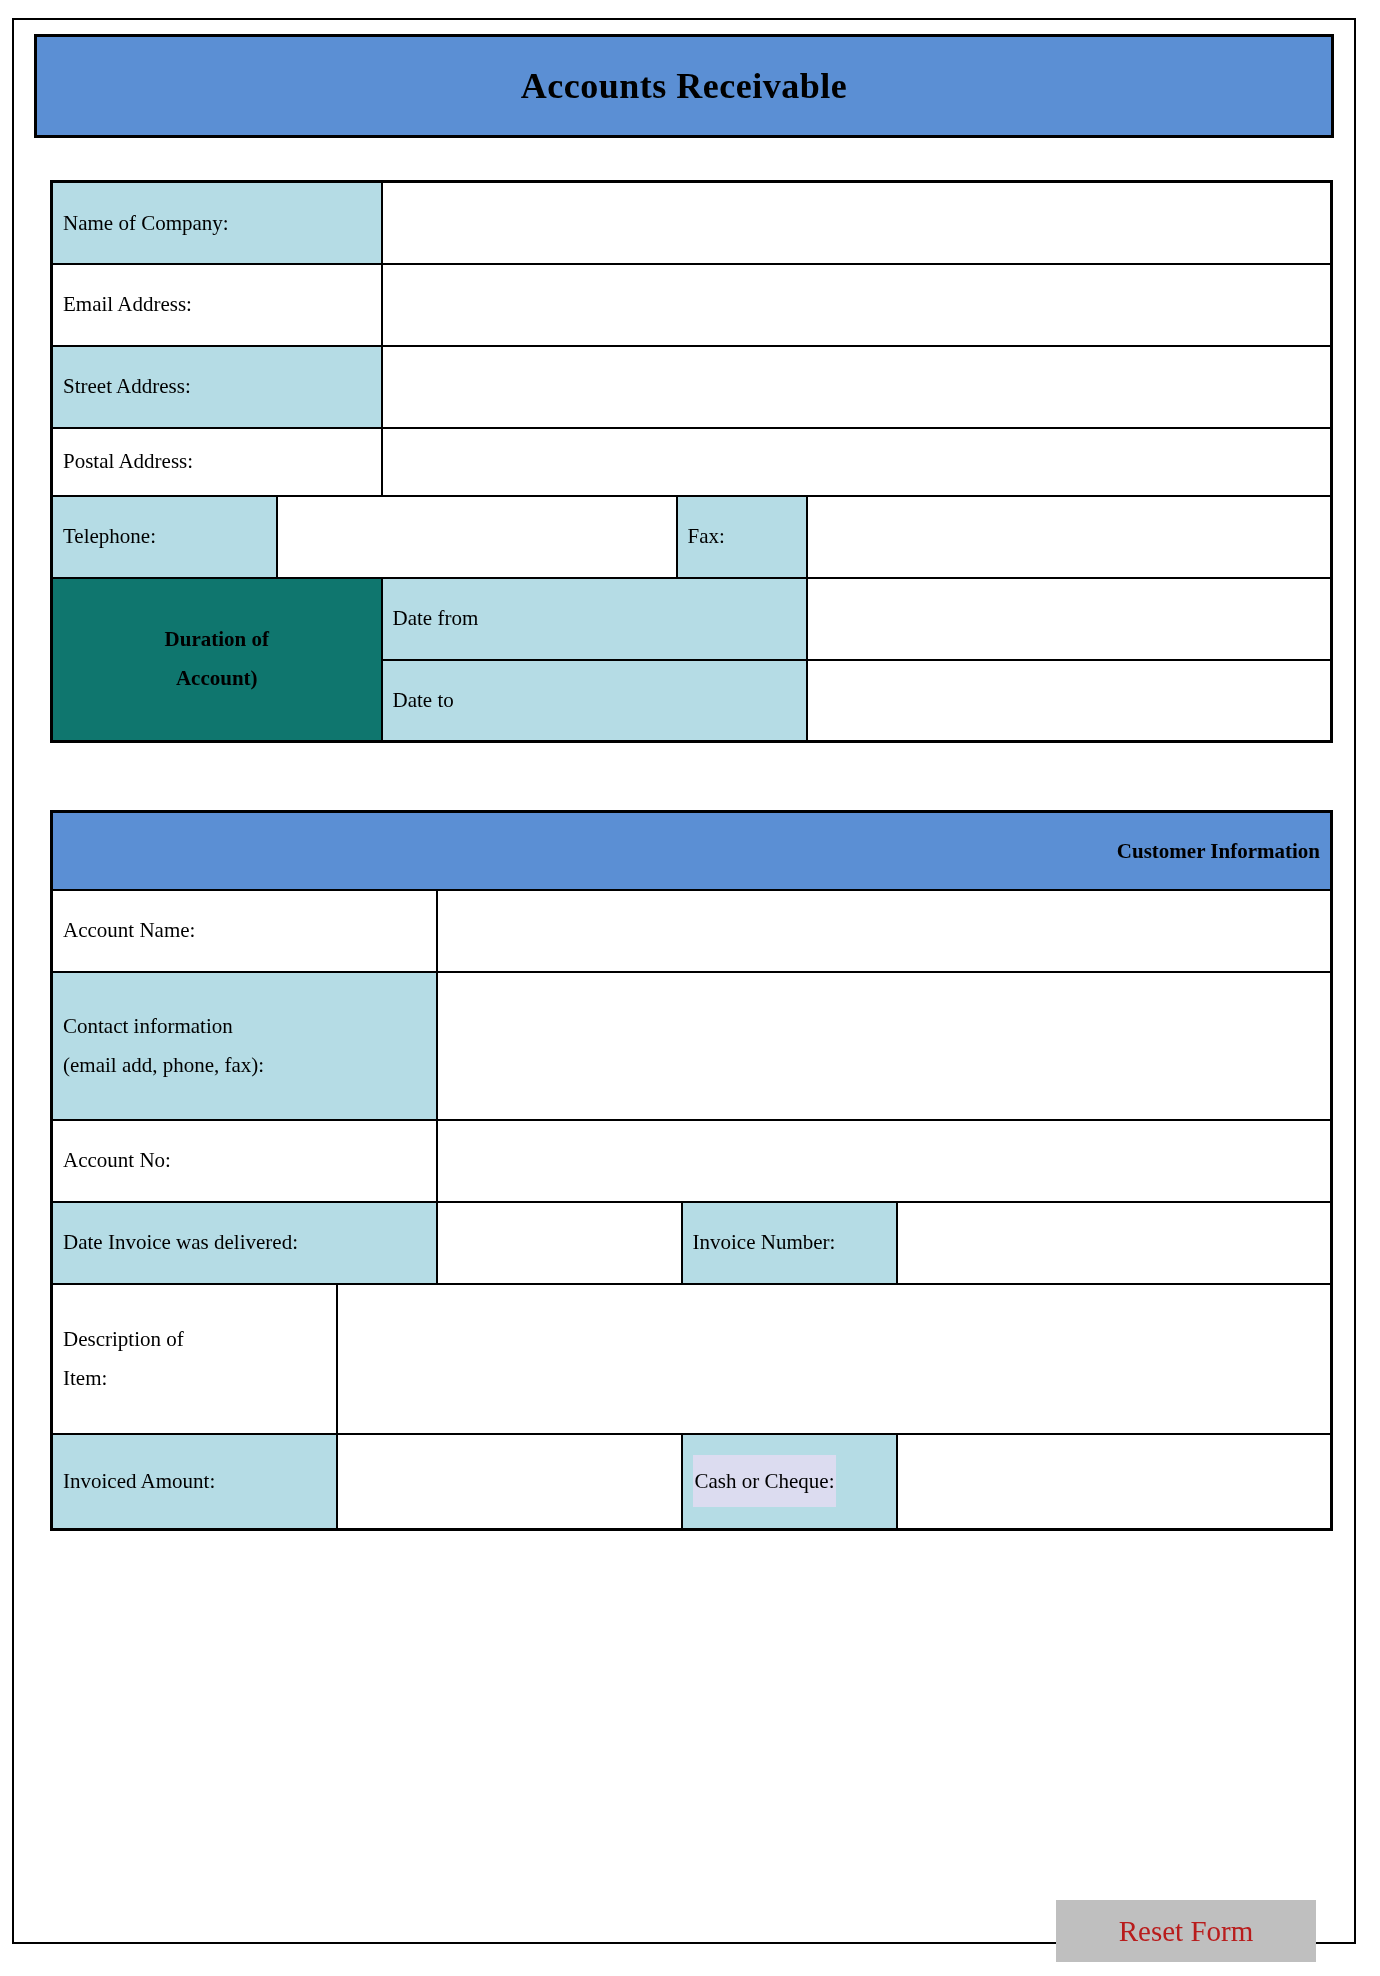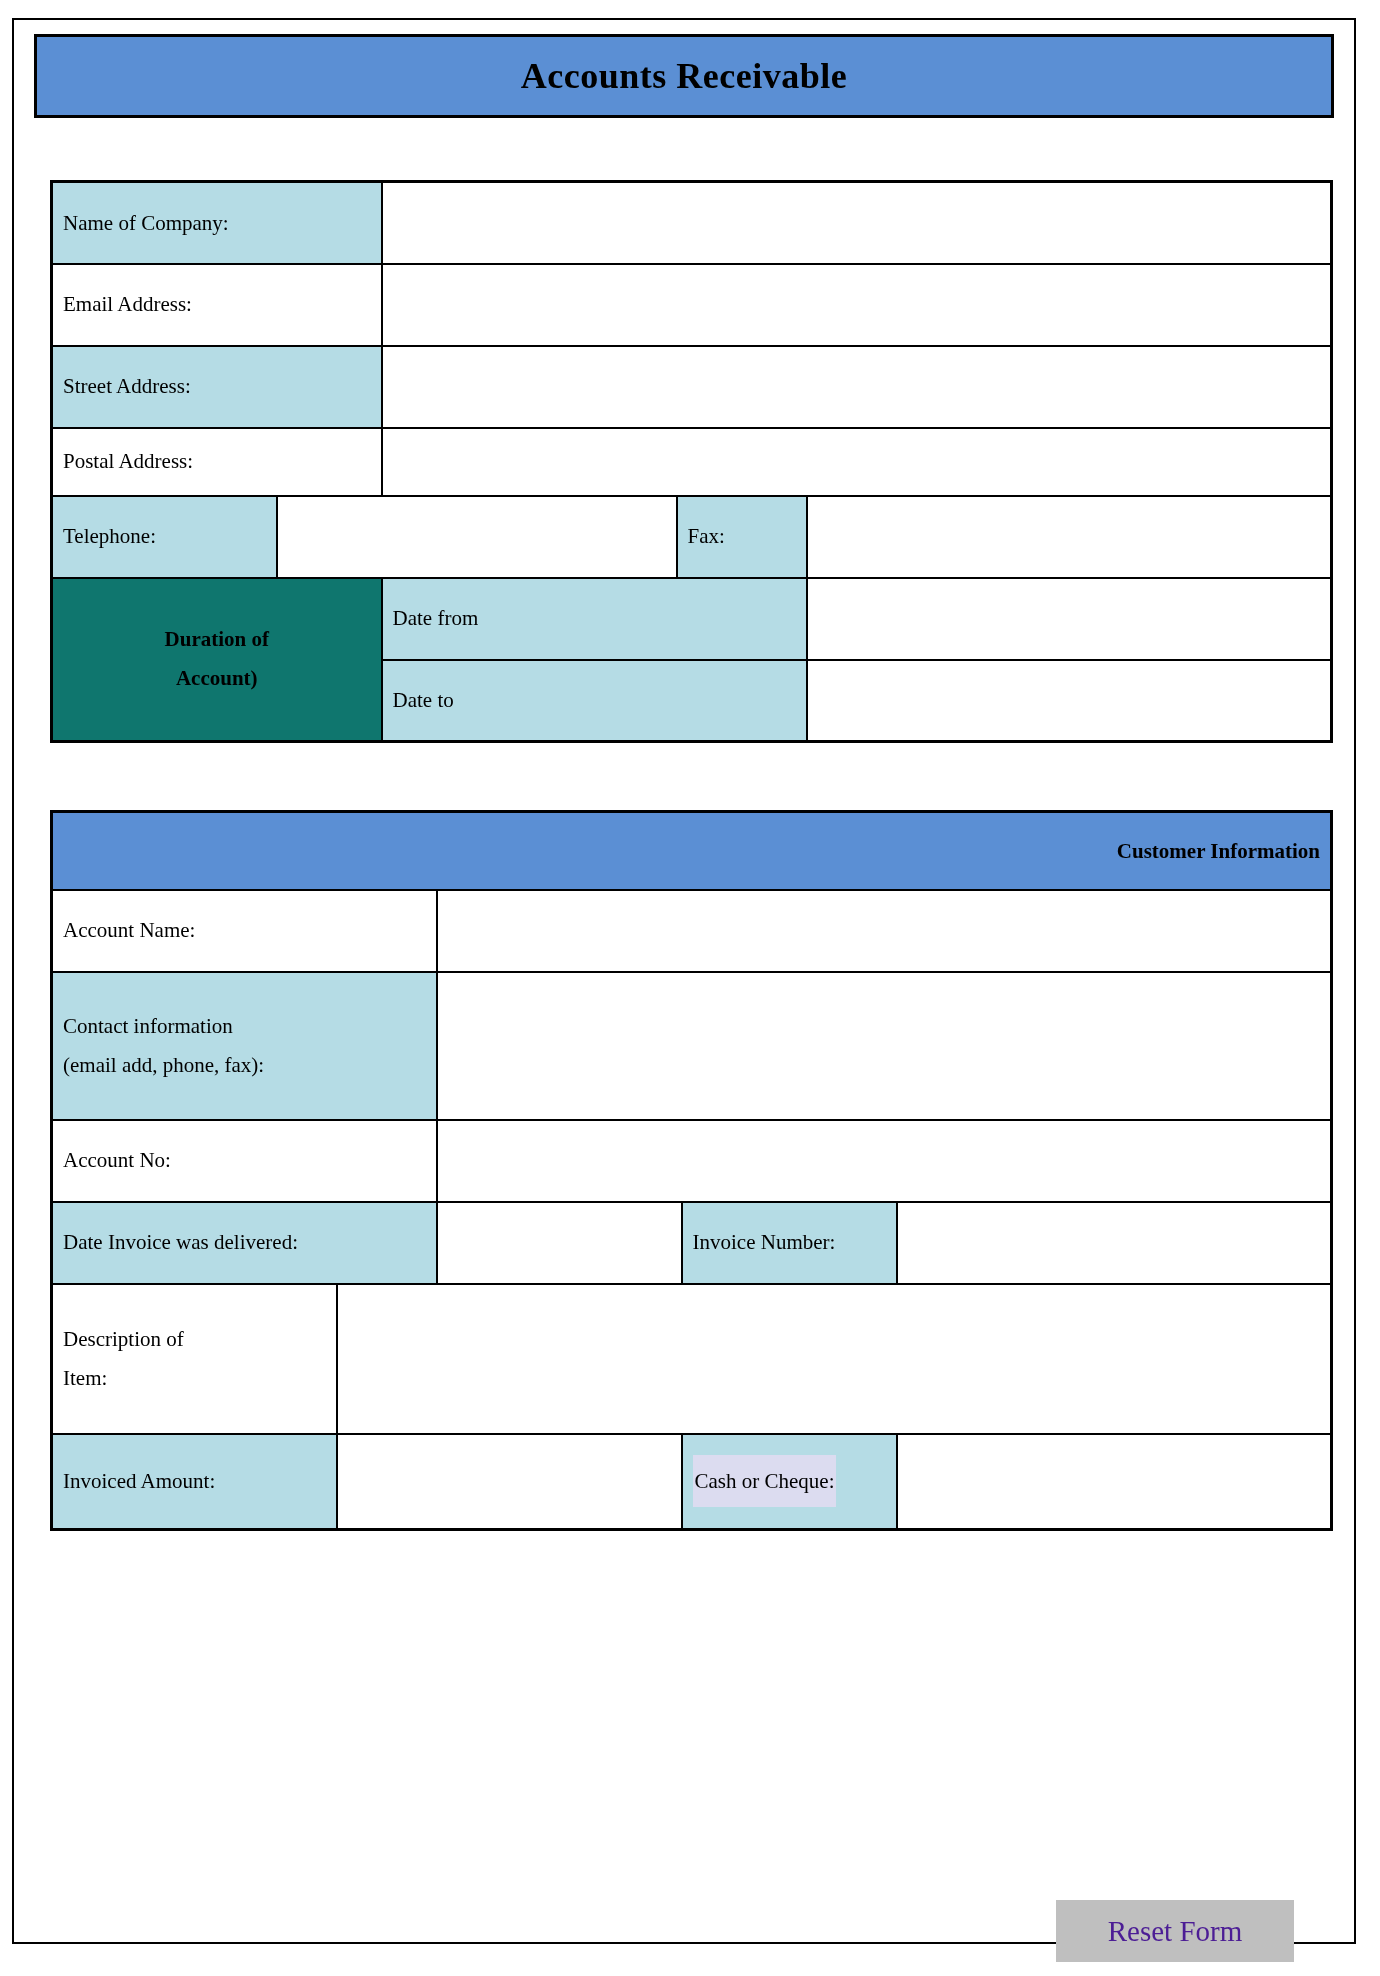--- a/index.html
+++ b/index.html
@@ -26,21 +26,21 @@
     box-sizing: border-box;
     background: #ffffff;
   }
 
   
   .title-banner {
     position: absolute;
     left: 20px;
     top: 14px;
     width: 1300px;
-    height: 84px;
+    height: 104px;
     background: #5b8fd4;
     border: 3px solid #000000;
     box-sizing: border-box;
     display: flex;
     align-items: center;
     justify-content: center;
   }
   .title-banner .title-text {
     font-size: 36px;
     font-weight: bold;
@@ -100,27 +100,27 @@
   .highlight-sel {
     background: #dcdcf0;
     padding: 14px 2px;
   }
 
   
   #reset-form-button {
     position: absolute;
     left: 1042px;
     top: 1880px;
-    width: 238px;
+    width: 260px;
     height: 62px;
     background: #bfbfbf;
     border: none;
     font-family: "Liberation Serif", "DejaVu Serif", serif;
     font-size: 29px;
-    color: #4c1d95;
+    color: #b91c1c;
     cursor: pointer;
     padding: 0;
   }
 </style>
 </head>
 <body>
 
 <div id="page">
 
   <div class="title-banner">

